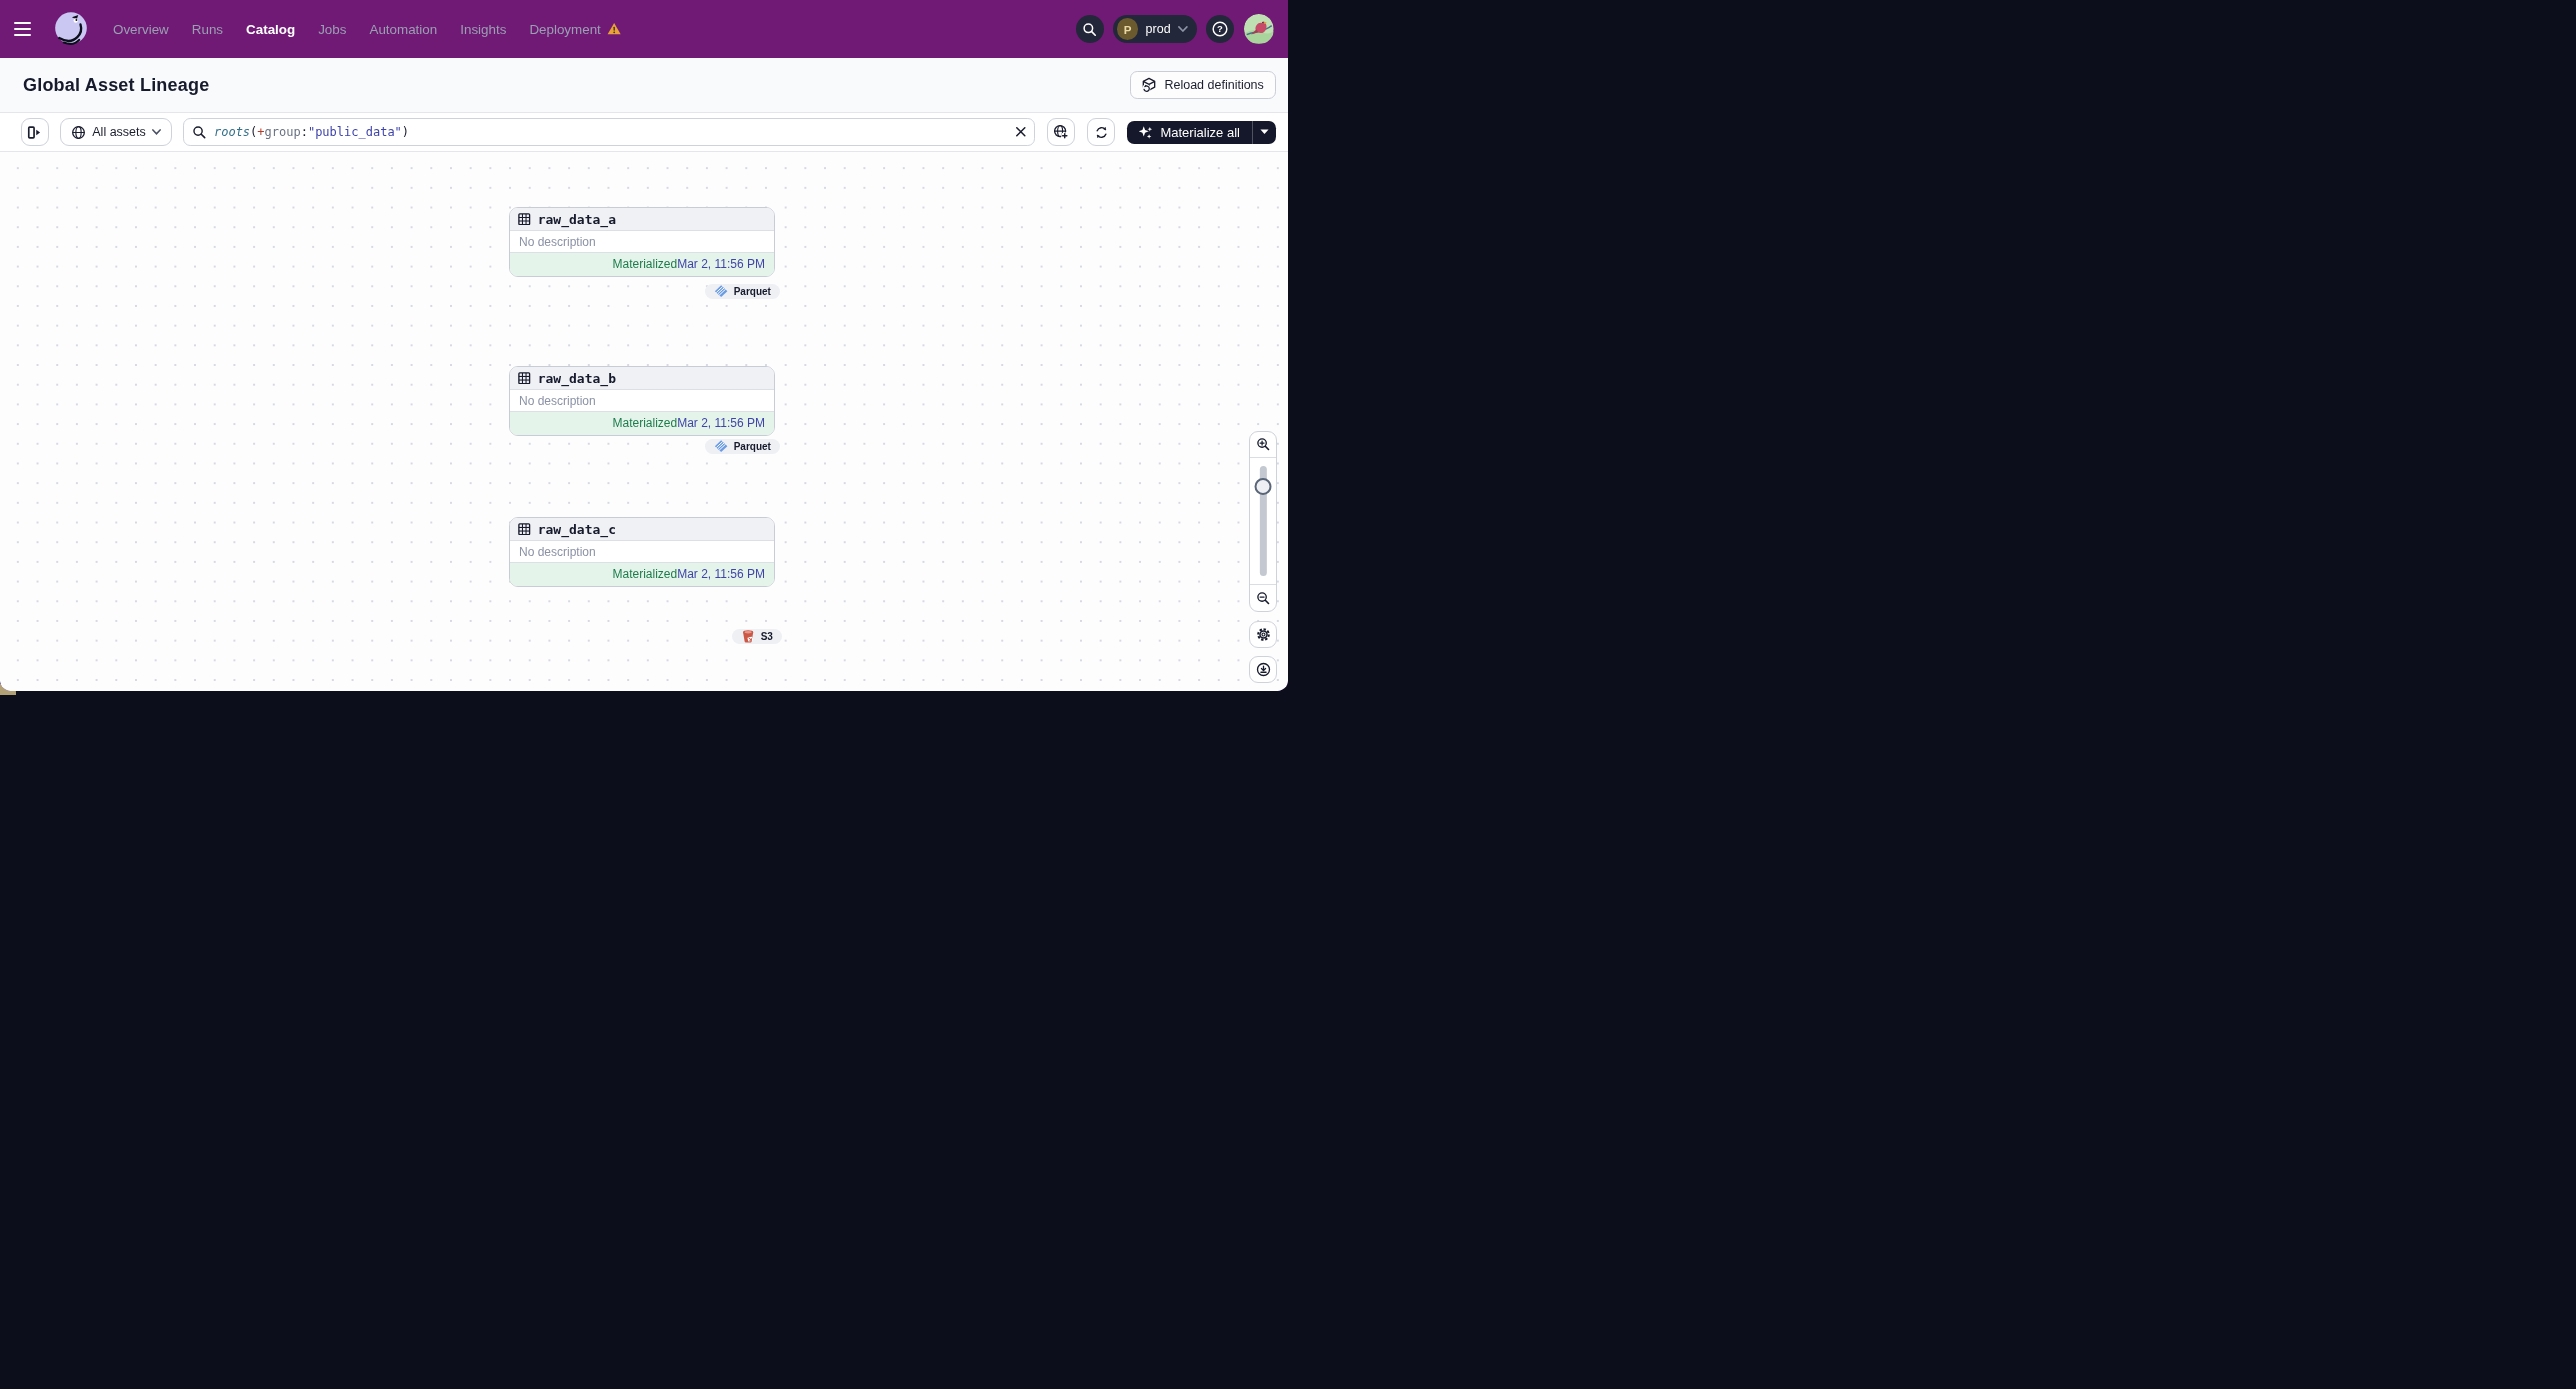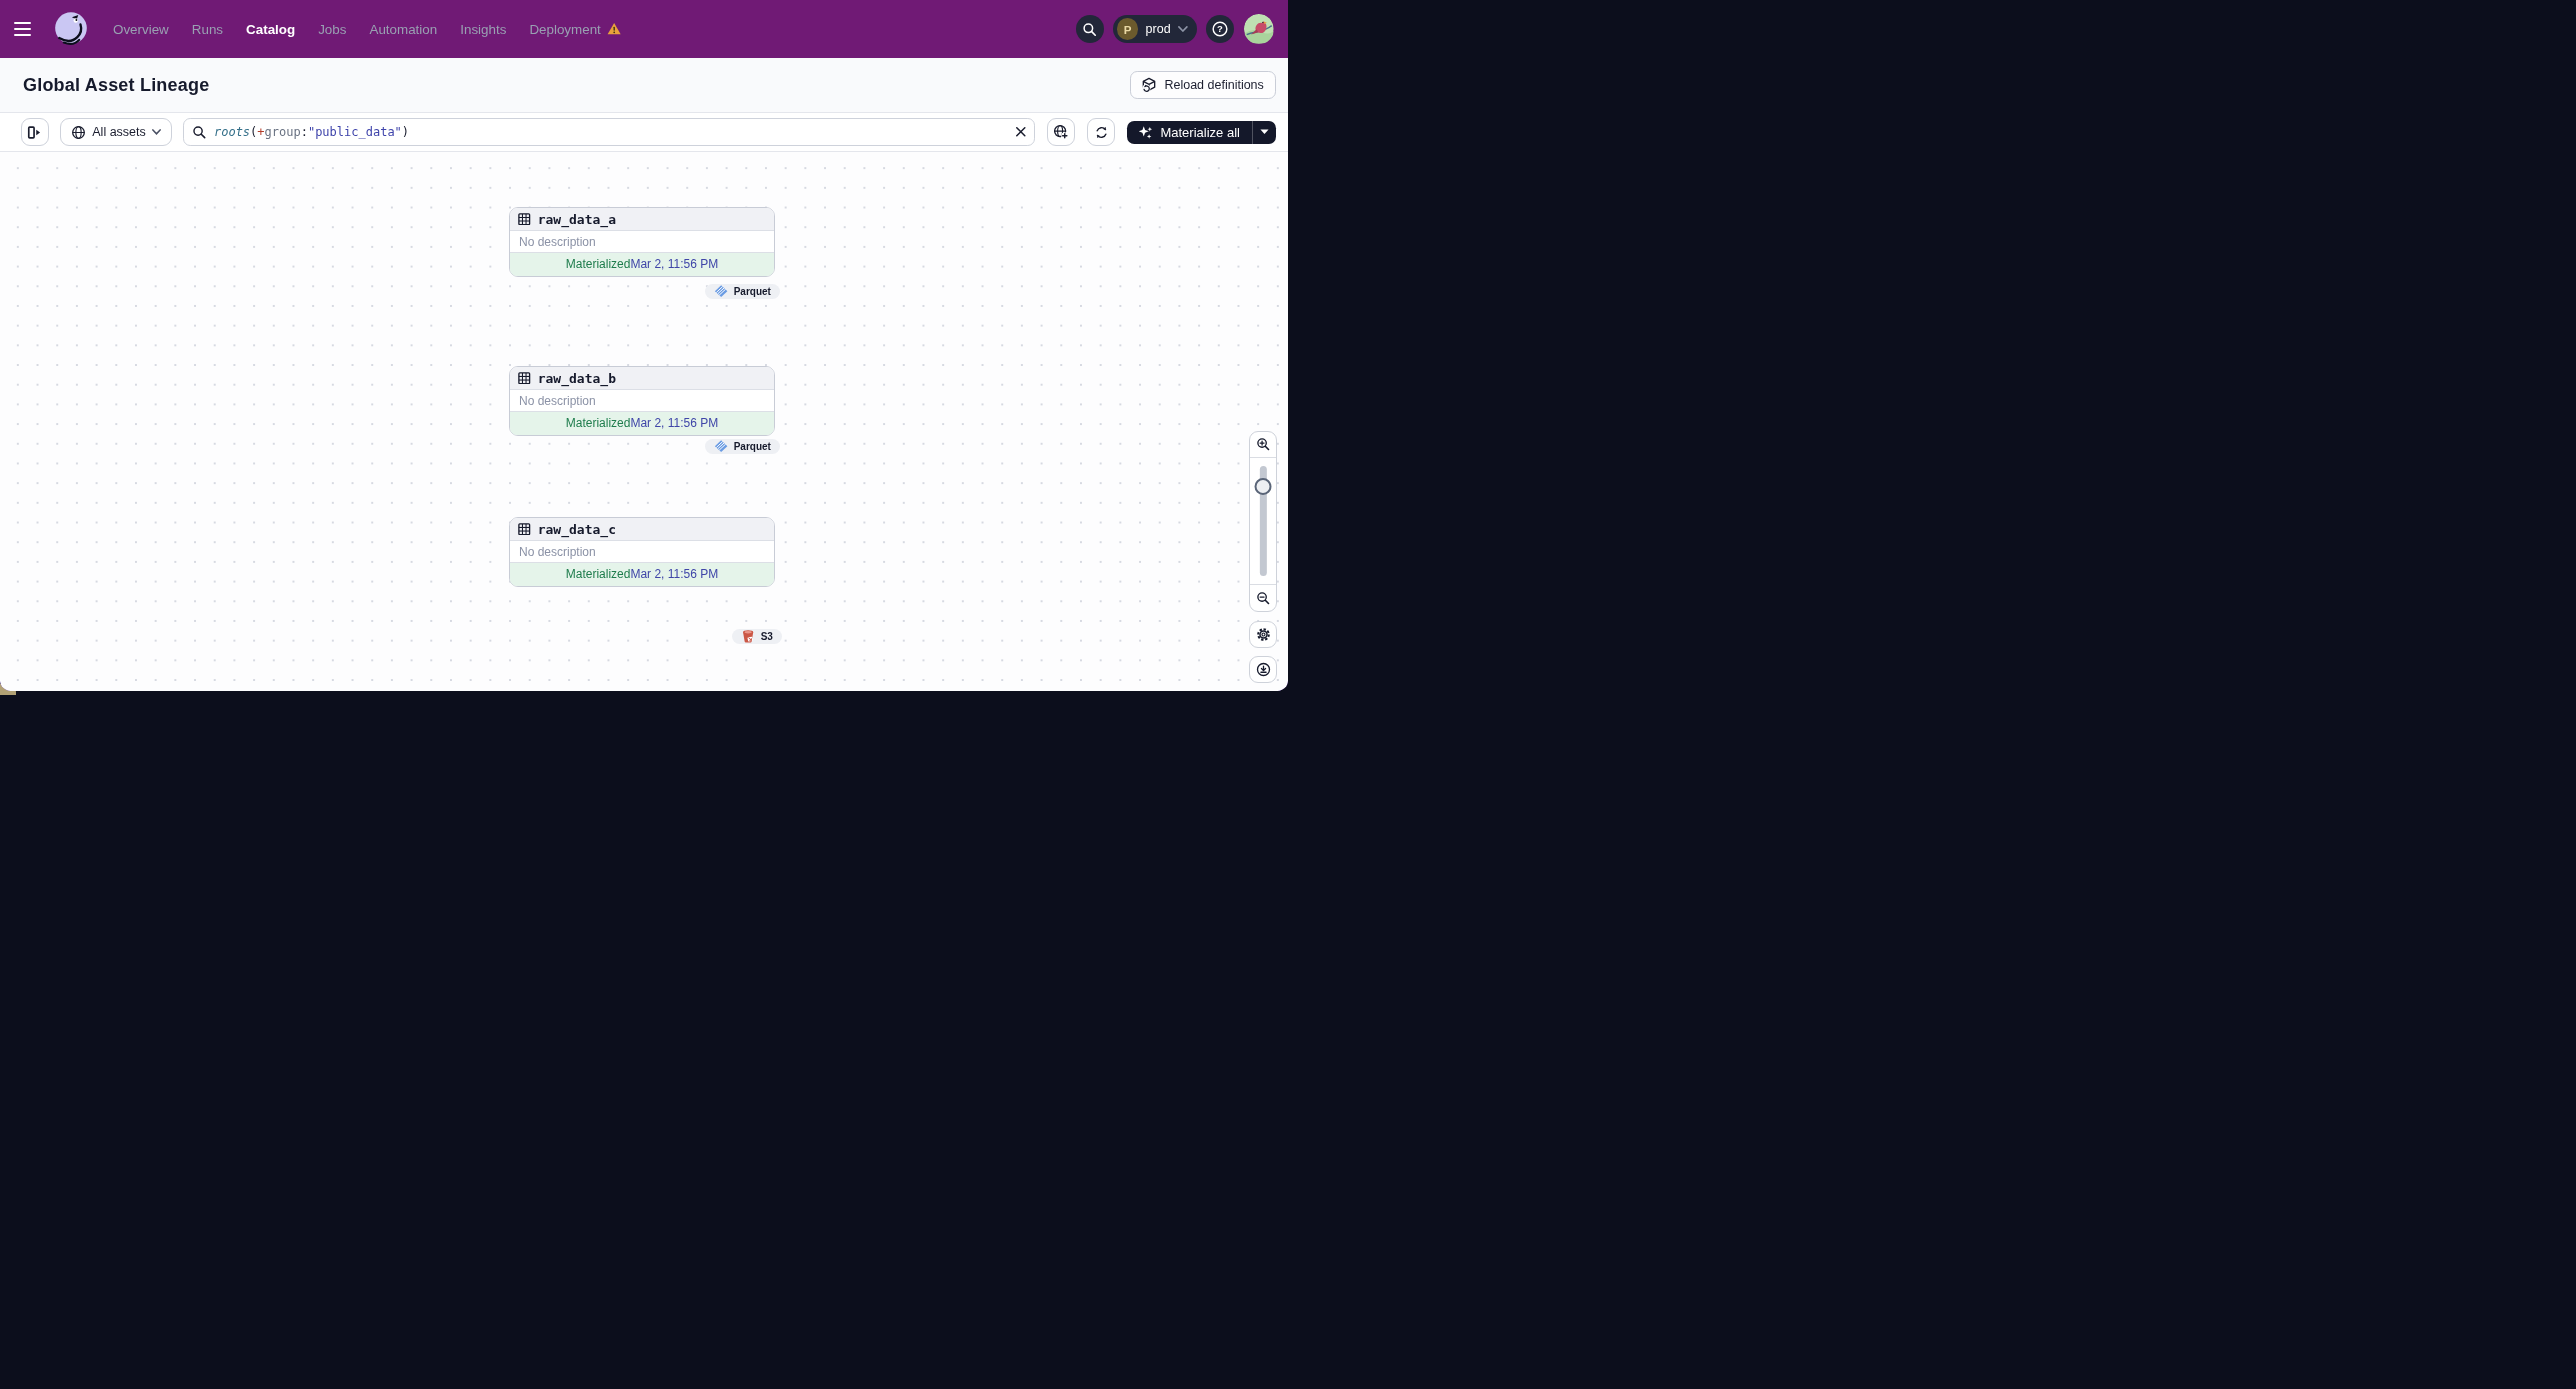--- a/index.html
+++ b/index.html
@@ -107,21 +107,21 @@
     height:23px; background:#f0f1f5; border-bottom:0.9px solid #dcdfe6; border-radius:7.2px 7.2px 0 0;
     display:flex; align-items:center; gap:7.2px; padding:0 8px;
     font-family:"DejaVu Sans Mono", monospace; font-size:13px; font-weight:700; color:#161a2c;text-align:center;
   }
   .node-body {
     height:22.3px; display:flex; align-items:center; padding:0 9px;
     font-size:12px; color:#8b92a6; border-bottom:0.9px solid #dcdfe6;
   }
   .node-footer {
     height:22.3px; background:#e5f4ea; border-radius:0 0 7.2px 7.2px;
-    display:flex; align-items:center; justify-content:center; padding:0 9px; font-size:12px;
+    display:flex; align-items:center; justify-content:flex-end; padding:0 9px; font-size:12px;
   }
   .status-materialized { color:#1e7c4c; }
   .node-time { color:#3f45a8; }
   .tag-pill {
     position:absolute; height:15px; border-radius:11.6px; background:#eef0f4;
     display:flex; align-items:center; gap:5.4px; padding:4px 9px;
     font-size:10px; font-weight:700; color:#161a2c; cursor:pointer;
   }
 
   

